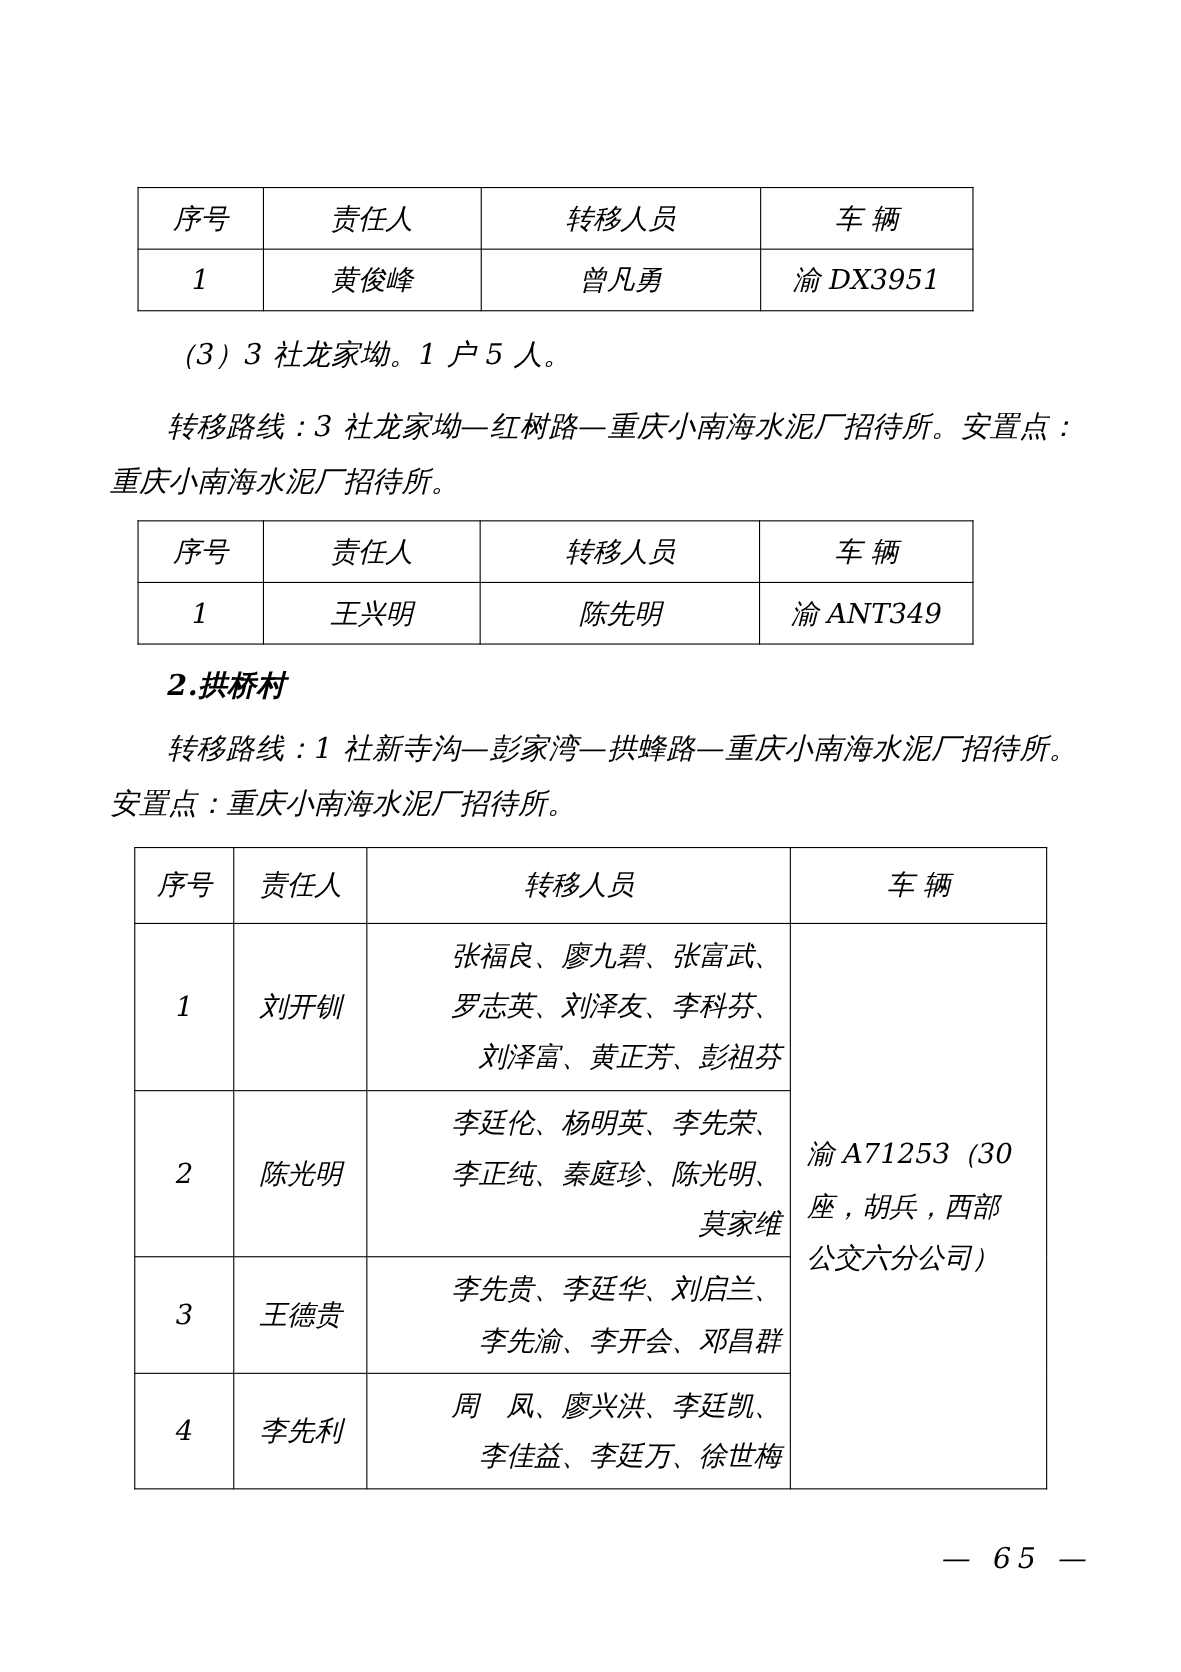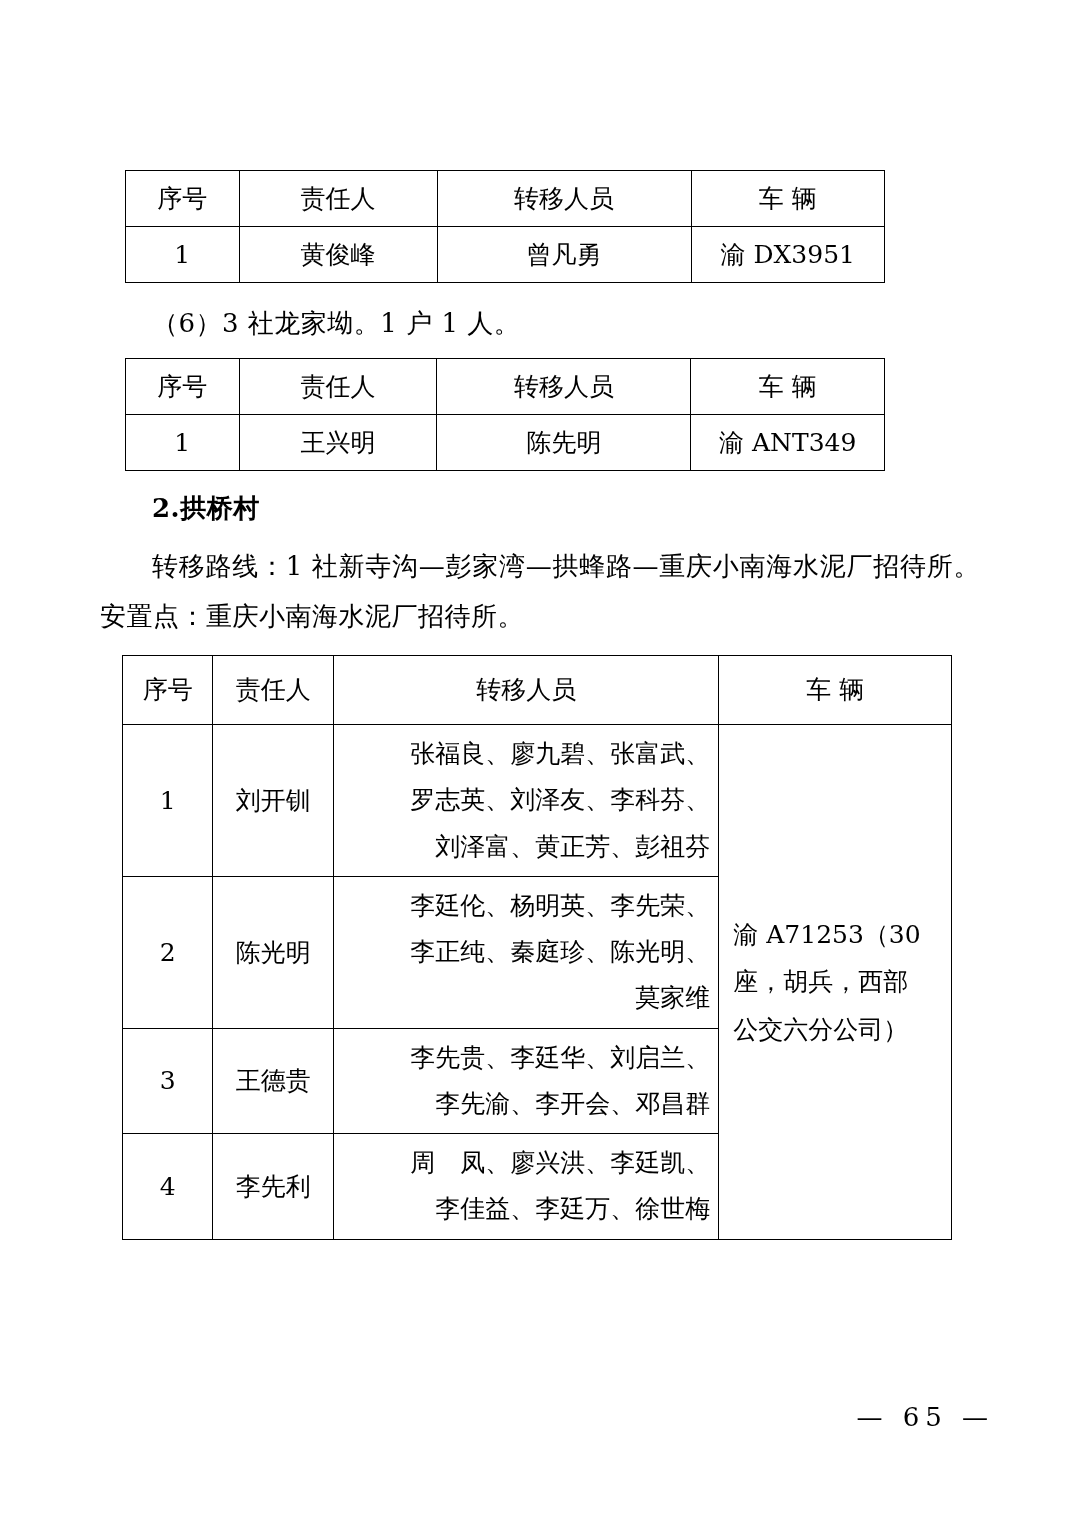--- a/index.html
+++ b/index.html
@@ -14,20 +14,21 @@
     color: #000000;
     position: relative;
     overflow: hidden;
   }
   .page {
     position: relative;
     width: 1074px;
     height: 1520px;
     box-sizing: border-box;
     padding: 170px 100px 0 100px;
+    font-style: italic;
   }
   .content {
     width: 880px;
     margin: 0 auto;
   }
 
   
   table.doc-table {
     border-collapse: collapse;
     font-family: "DejaVu Serif", "Liberation Serif", serif;
@@ -125,21 +126,22 @@
       </tr>
       <tr>
         <td>1</td>
         <td>黄俊峰</td>
         <td>曾凡勇</td>
         <td>渝 DX3951</td>
       </tr>
     </tbody>
       </table>
 
-    <p class="para indent gap-after-table">（6）3 社龙家坳。1 户 1 人。</p>
+    <p class="para indent gap-after-table">（3）3 社龙家坳。1 户 5 人。</p>
+    <p class="para indent">转移路线：3 社龙家坳—红树路—重庆小南海水泥厂招待所。安置点：重庆小南海水泥厂招待所。</p>
 
     <table class="doc-table small-table">
       <tbody>
           <tr>
         <td class="c1">序号</td>
         <td class="c2">责任人</td>
         <td class="c3">转移人员</td>
         <td class="c4">车  辆</td>
       </tr>
       <tr>

